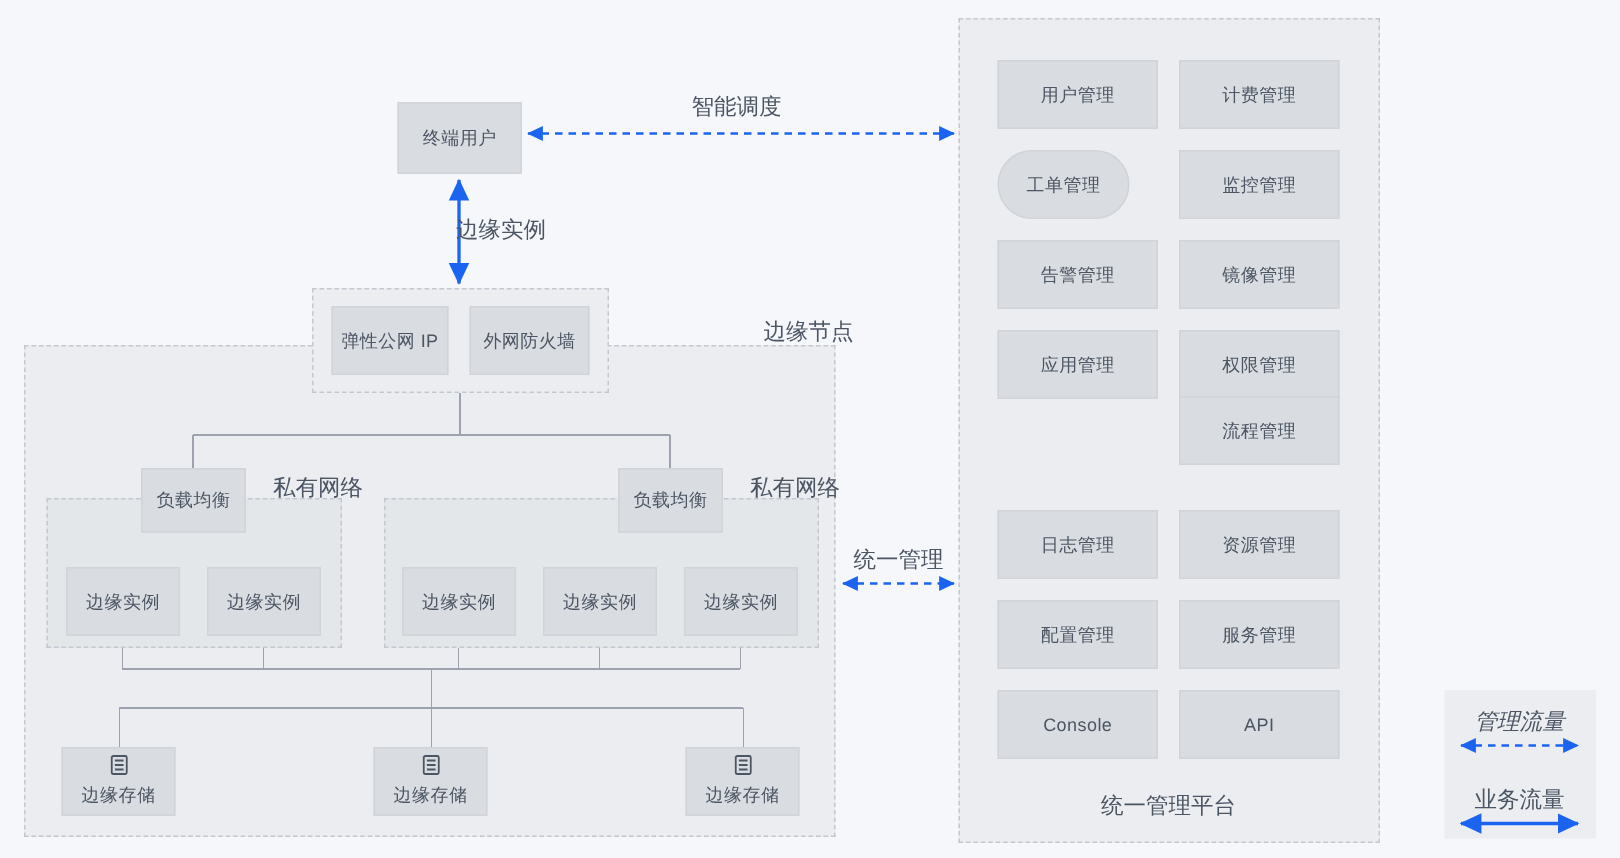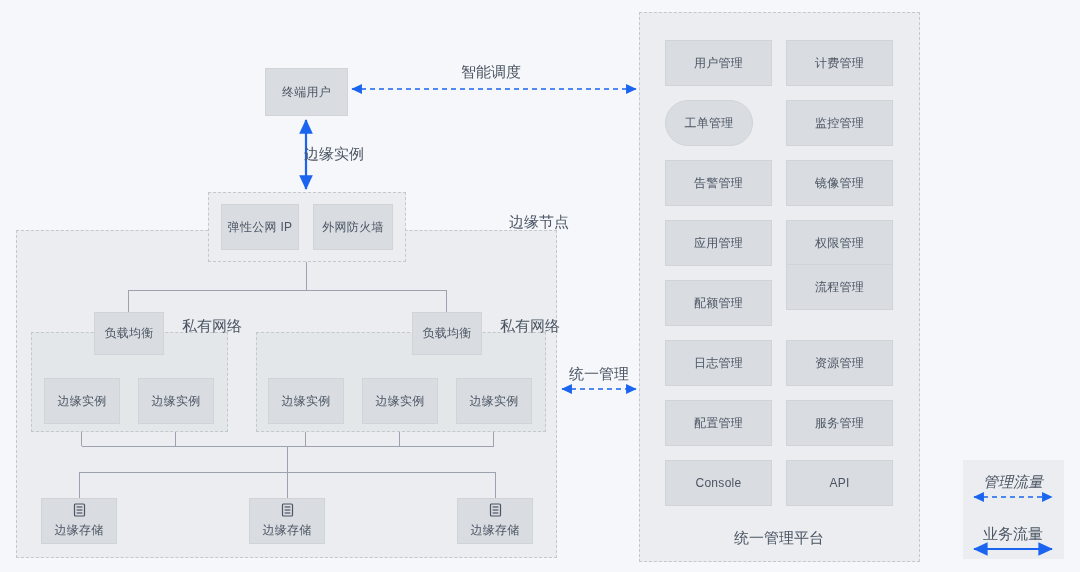--- a/index.html
+++ b/index.html
@@ -227,23 +227,20 @@
       <span>镜像管理</span>
     </div>
 
   <div class="node" style="left:665px; top:220px; width:107px; height:46px;">
       <span>应用管理</span>
     </div>
   <div class="node" style="left:786px; top:220px; width:107px; height:46px;">
       <span>权限管理</span>
     </div>
 
-  <div class="node" style="left:665px; top:280px; width:107px; height:46px;">
-      <span>配额管理</span>
-    </div>
   <div class="node" style="left:786px; top:264px; width:107px; height:46px;">
       <span>流程管理</span>
     </div>
 
   <div class="node" style="left:665px; top:340px; width:107px; height:46px;">
       <span>日志管理</span>
     </div>
   <div class="node" style="left:786px; top:340px; width:107px; height:46px;">
       <span>资源管理</span>
     </div>

